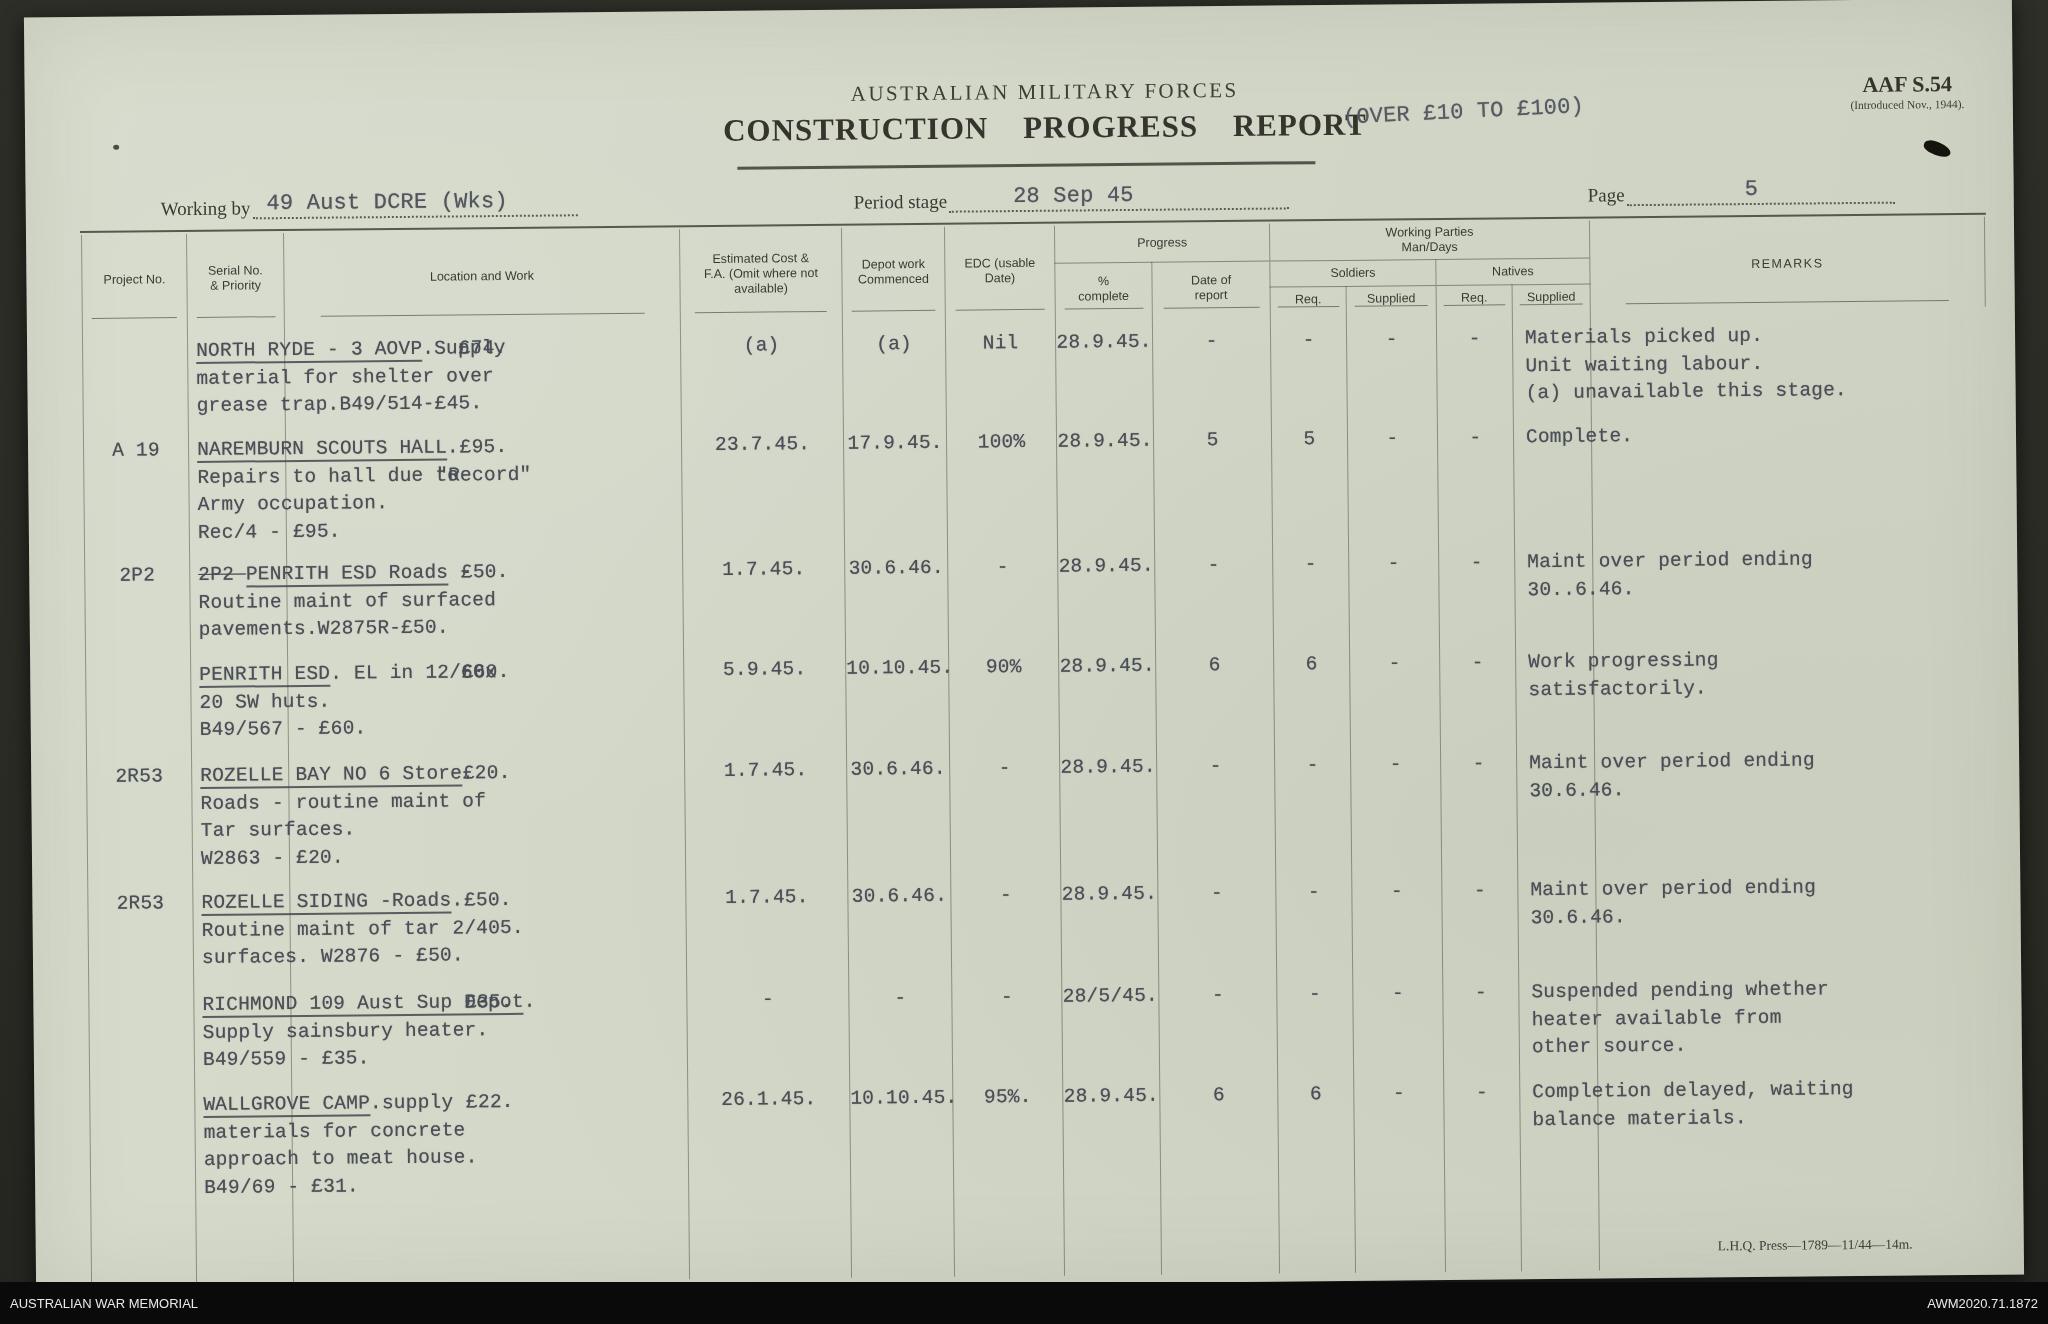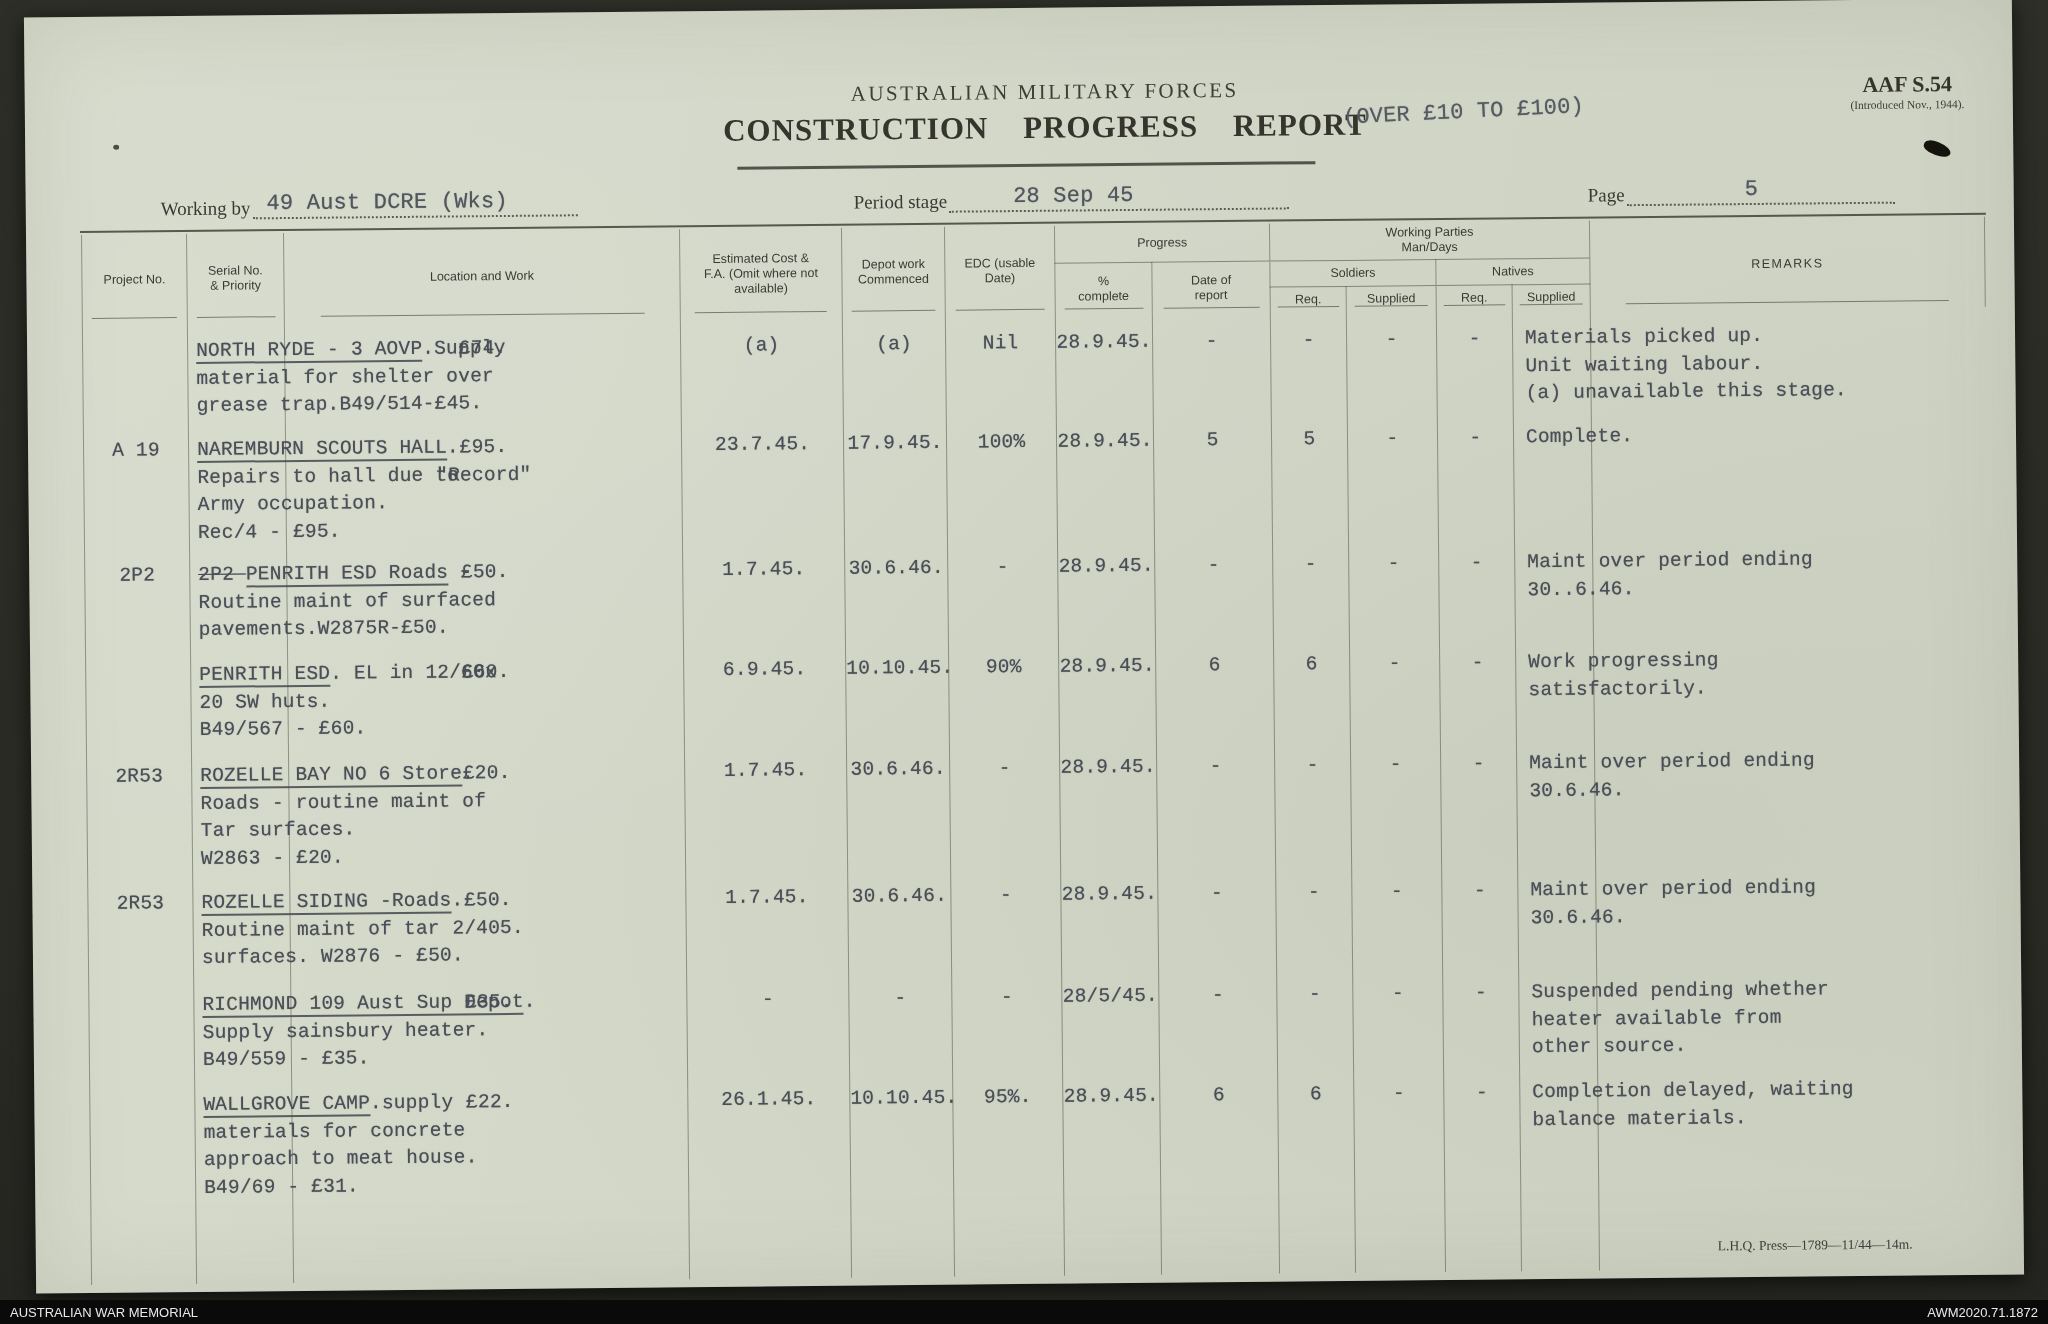--- a/index.html
+++ b/index.html
@@ -85,21 +85,21 @@
   .grid tbody td{vertical-align:top;padding-top:13px;}
   .grid tbody td.c{text-align:center;}
   .grid tbody td.loc{text-align:left;padding-left:8px;}
   .grid tbody td.cost{text-align:center;}
   .grid tbody td.rem{text-align:left;padding-left:12px;}
   .line{line-height:25.5px;white-space:nowrap;font-size:19.5px;}
   .line .typed{font-size:19.5px;}
   
   .print-ref{left:1682px;top:1237px;font-size:13.5px;color:#3e3e37;}
   .archive-bar{
-    position:absolute;left:0;bottom:0;width:100%;height:24px;background:#0a0a0a;
+    position:absolute;left:0;bottom:0;width:100%;height:42px;background:#0a0a0a;
     display:flex;align-items:center;justify-content:space-between;
     font-family:"Liberation Sans", sans-serif;font-size:13px;color:#e9e9e9;
     box-sizing:border-box;padding:0 10px;
   }
 </style>
 </head>
 <body>
 
 <div class="paper">
 
@@ -319,21 +319,21 @@
           </td>
           <td class="loc">
             <div class="line"><span class="typed tu">PENRITH ESD</span><span class="typed">. EL in 12/60x</span></div>
             <div class="line"><span class="typed">20 SW huts.</span></div>
             <div class="line"><span class="typed">B49/567 - £60.</span></div>
           </td>
           <td class="cost">
             <div class="line"><span class="typed">£60.</span></div>
           </td>
           <td class="c">
-            <div class="line"><span class="typed">6.9.45.</span></div>
+            <div class="line"><span class="typed">5.9.45.</span></div>
           </td>
           <td class="c">
             <div class="line"><span class="typed">10.10.45.</span></div>
           </td>
           <td class="c">
             <div class="line"><span class="typed">90%</span></div>
           </td>
           <td class="c">
             <div class="line"><span class="typed">28.9.45.</span></div>
           </td>

